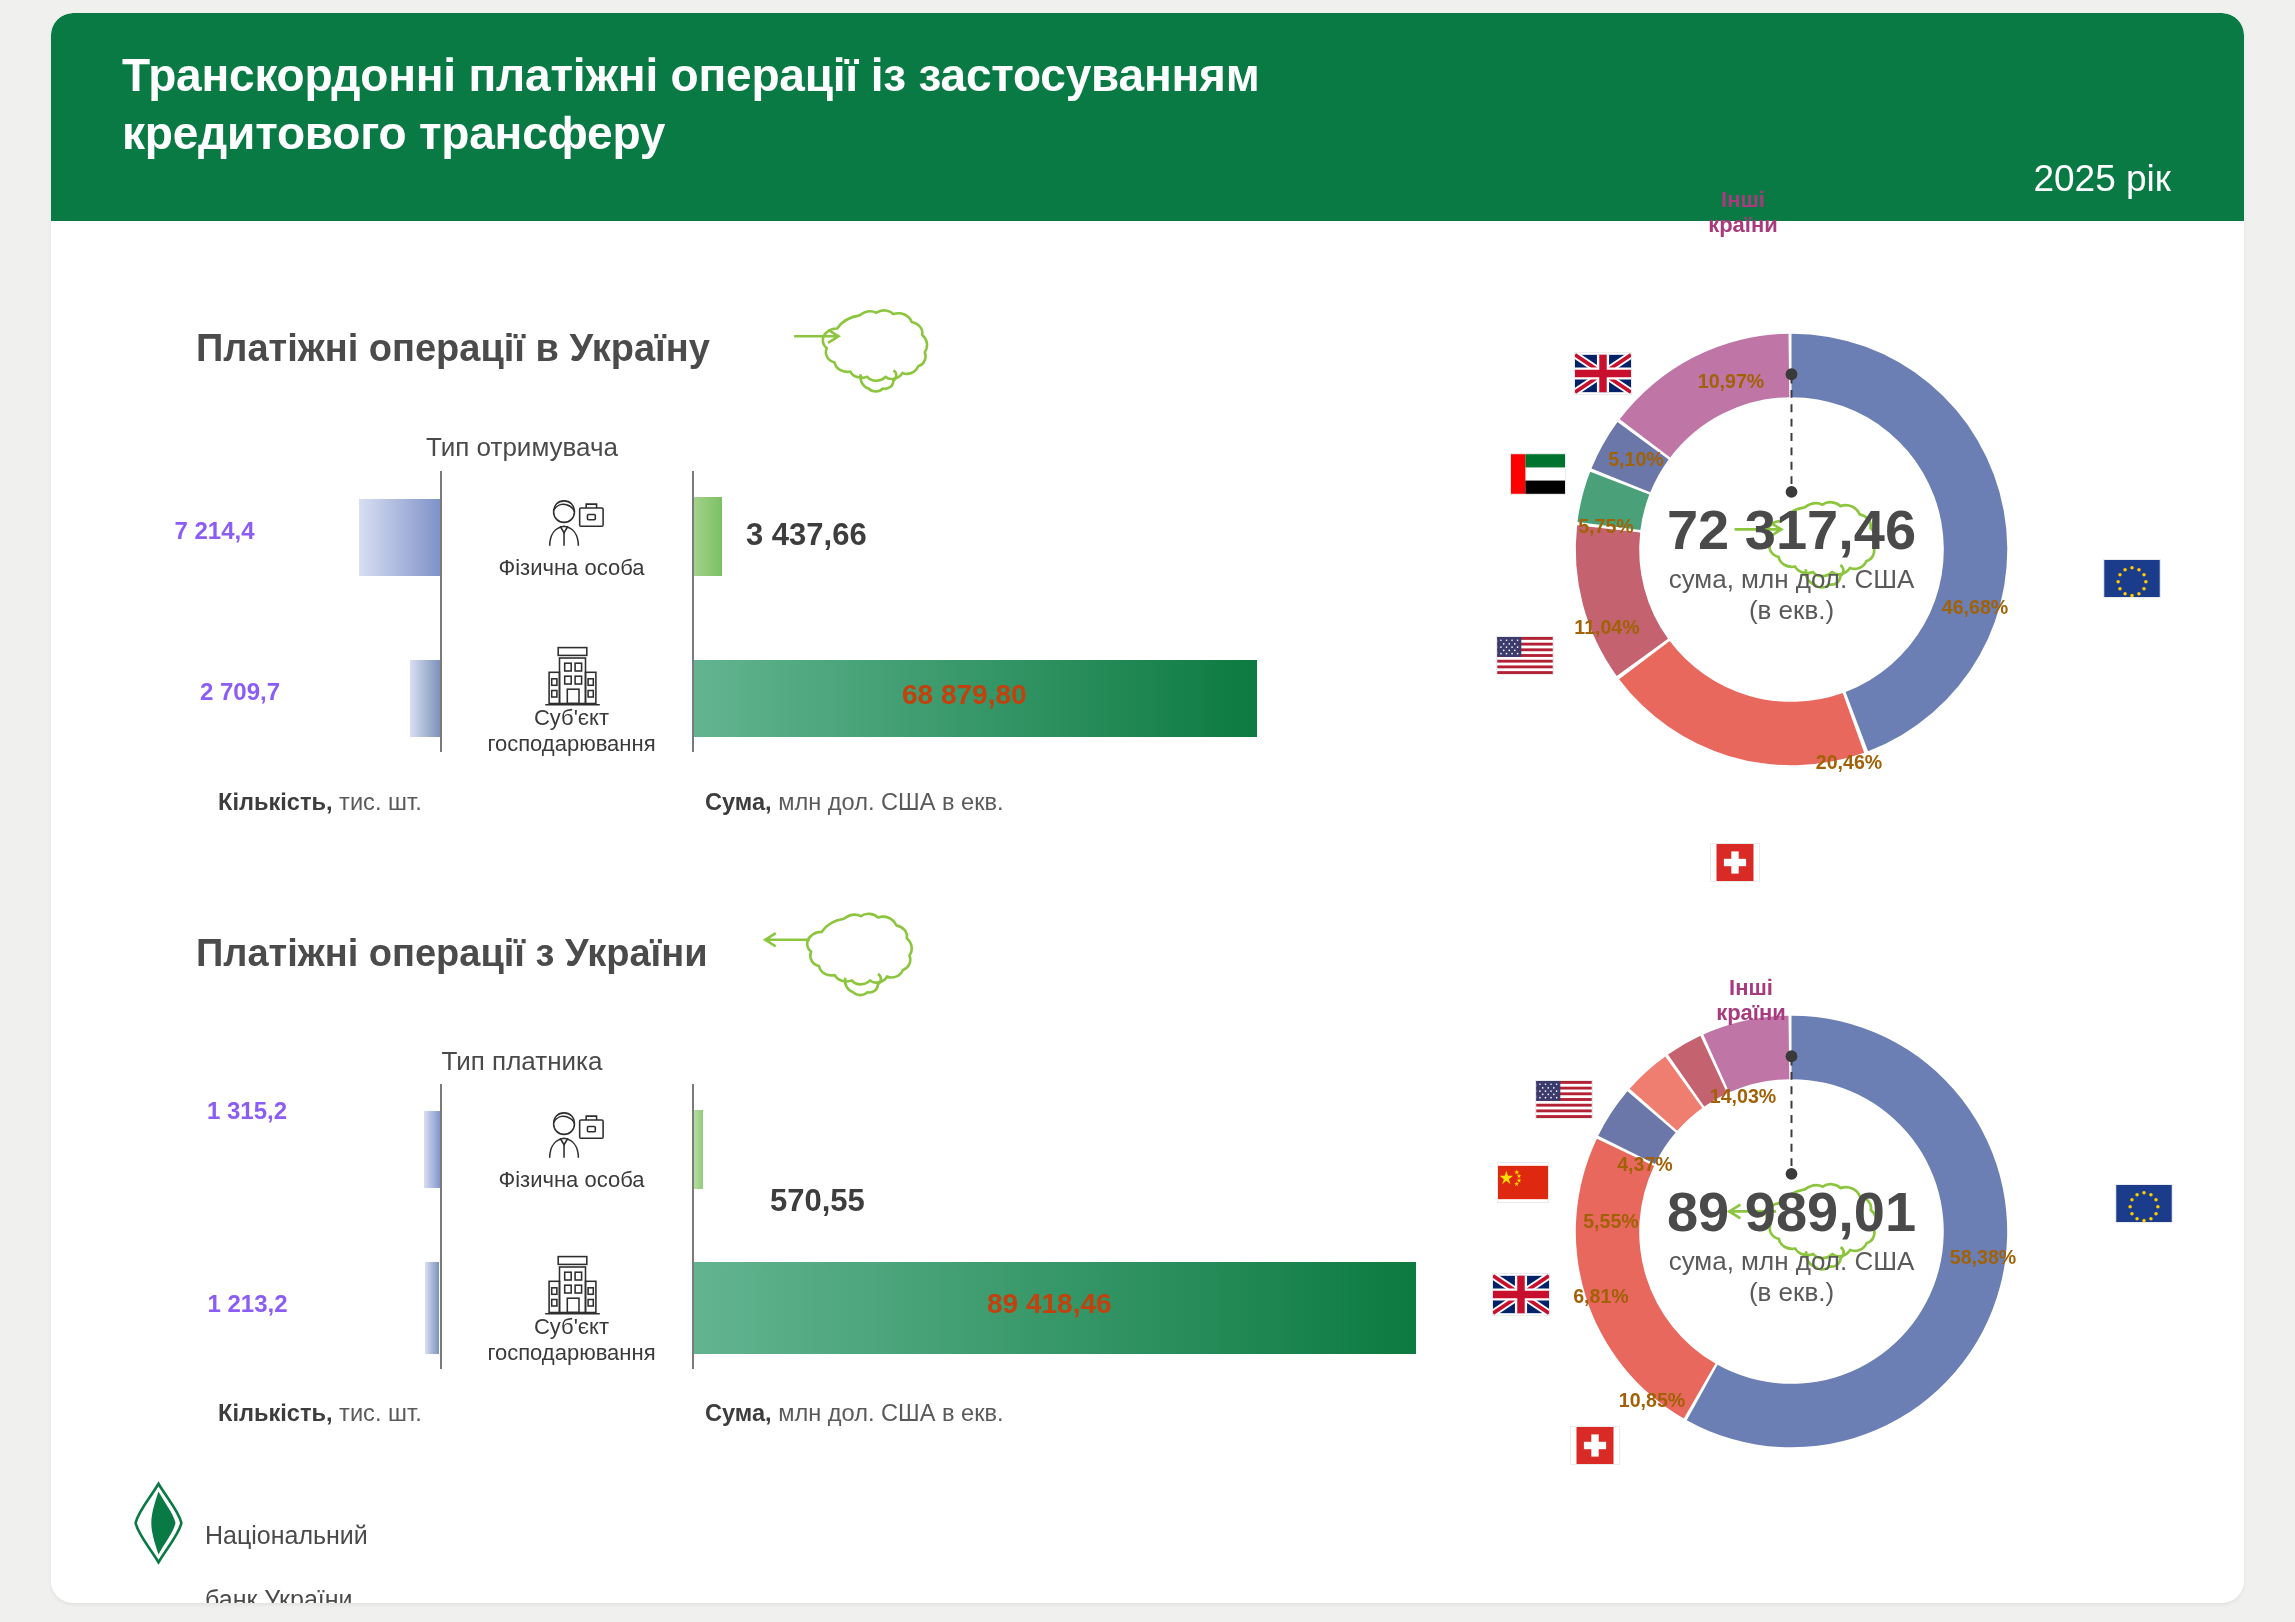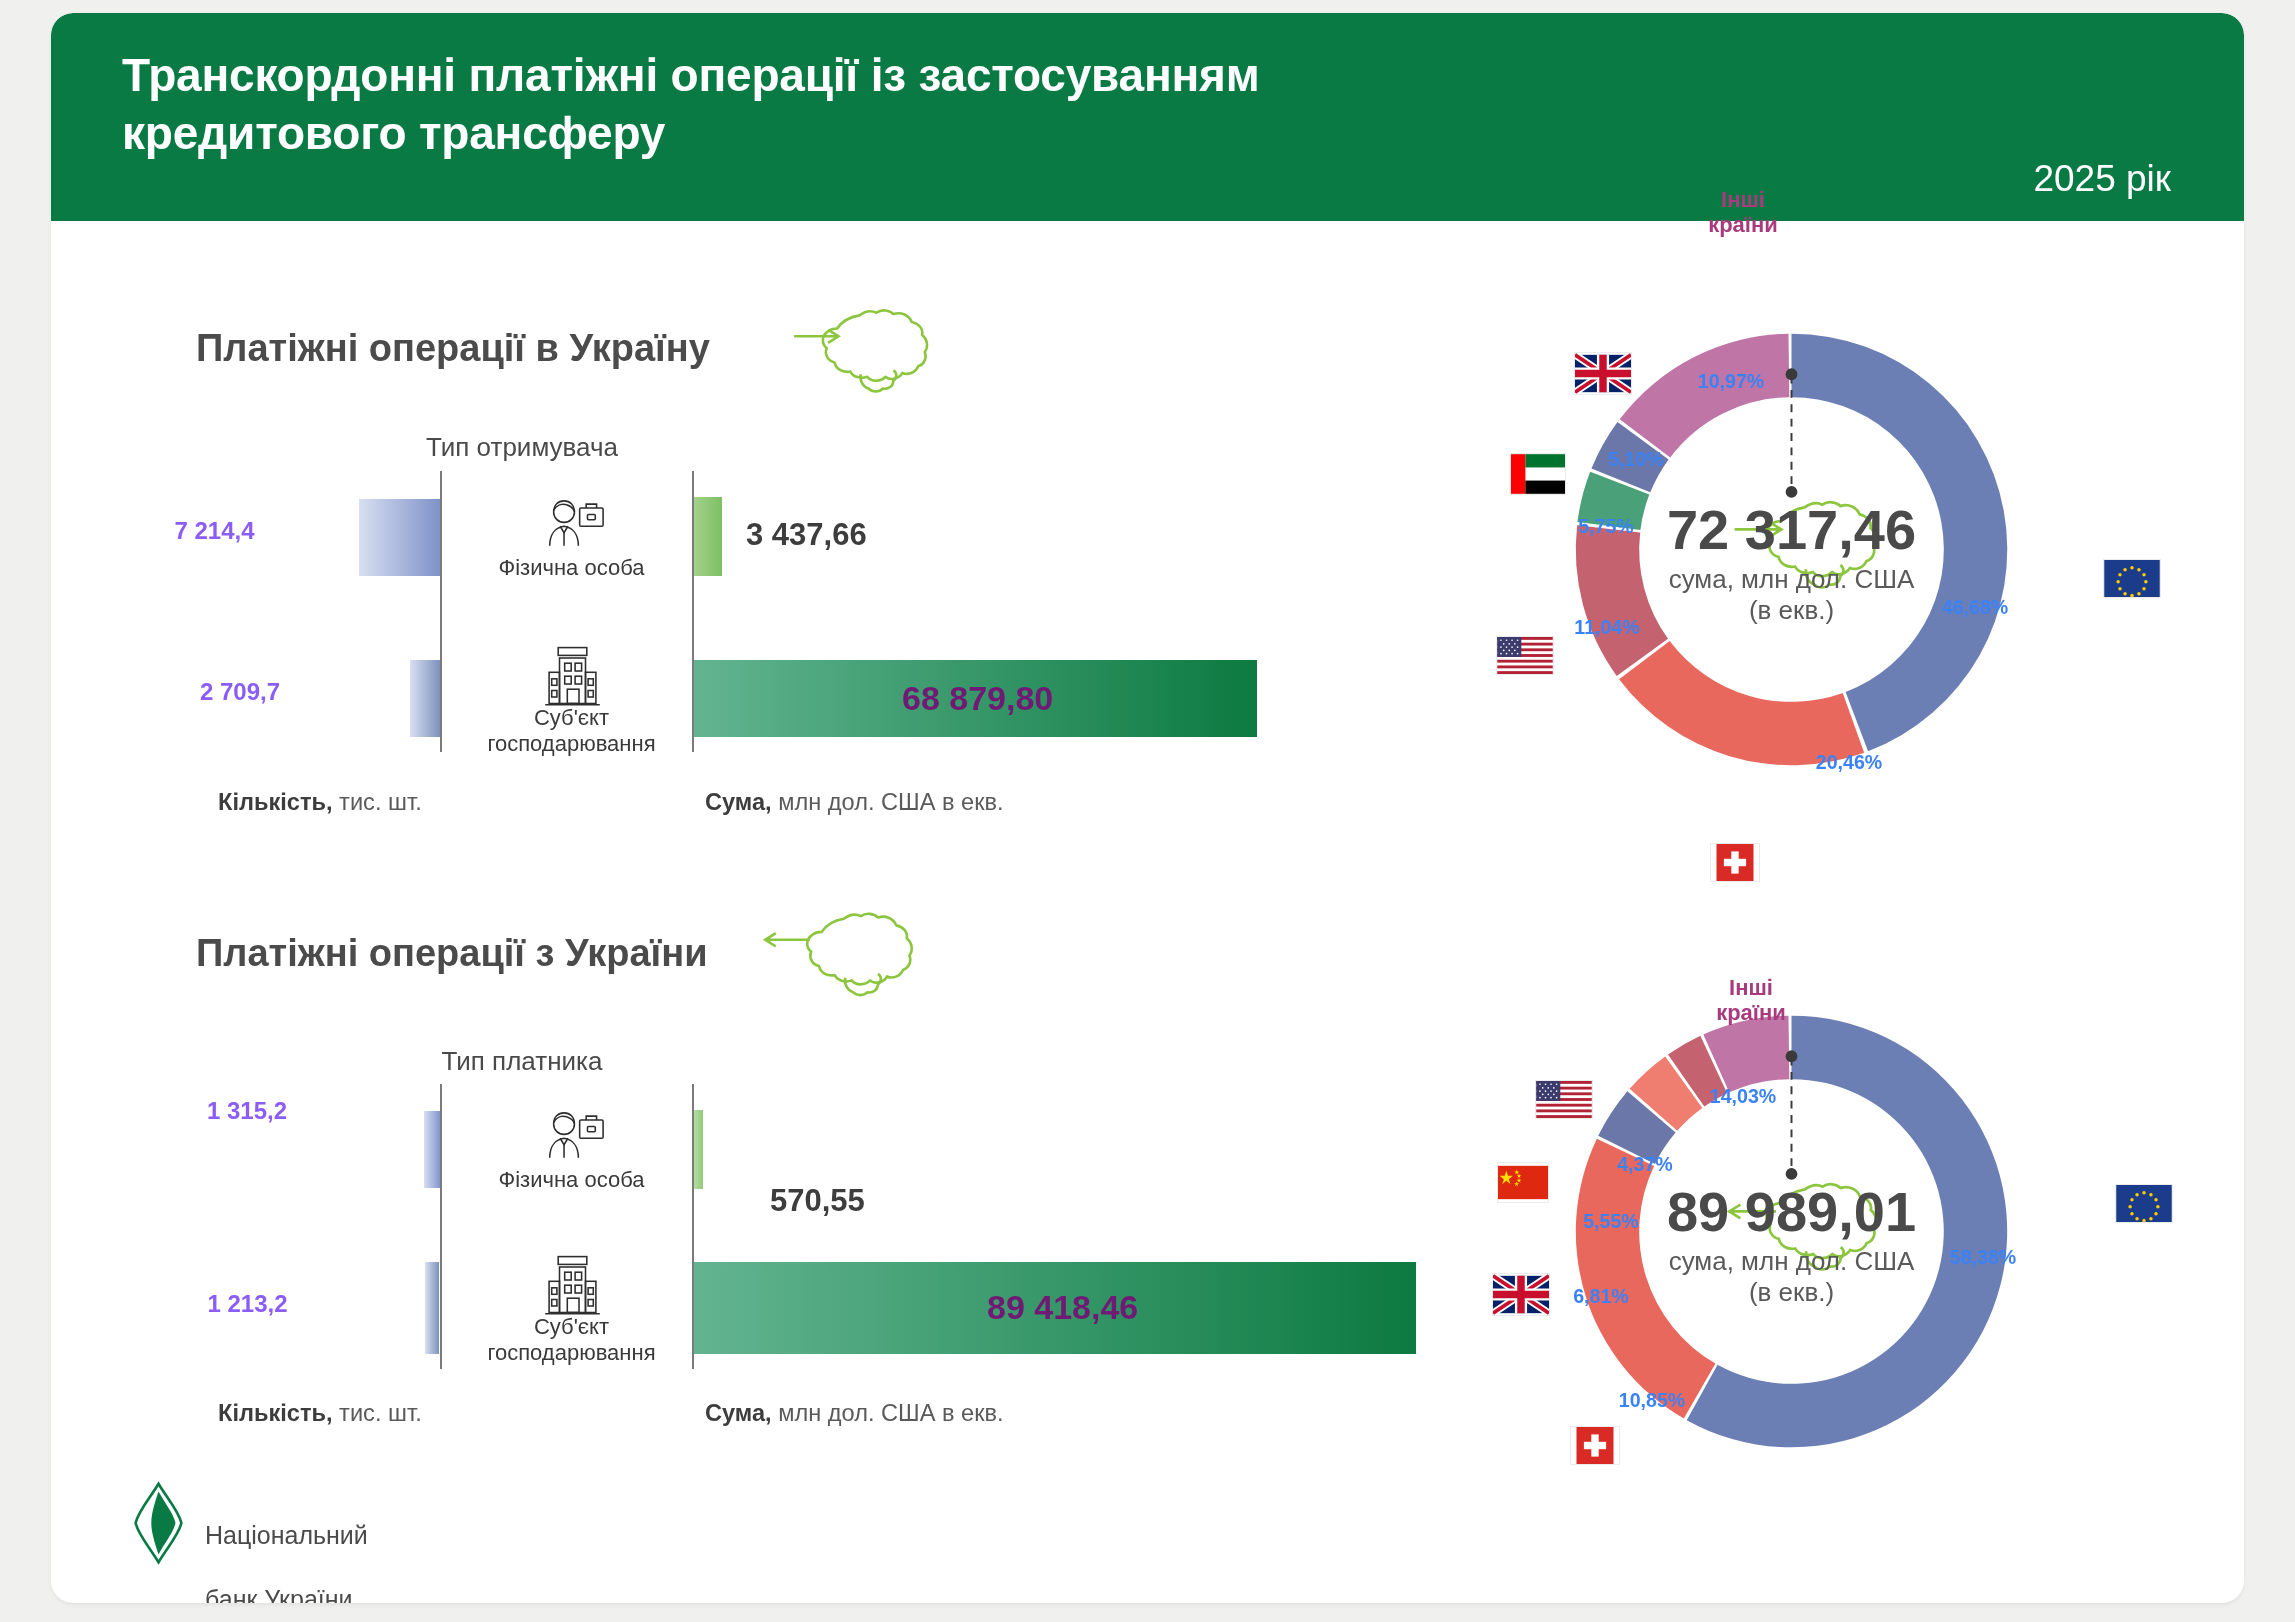--- a/index.html
+++ b/index.html
@@ -47,21 +47,21 @@
   .bar-right{position:absolute;}
   .bar-val-left{
     position:absolute;color:#8b5cf6;font-size:24px;font-weight:bold;
     text-align:center;white-space:nowrap;
   }
   .bar-val-right-out{
     position:absolute;color:#3d3d3d;font-size:31px;font-weight:bold;
     white-space:nowrap;
   }
   .bar-val-in{
-    position:absolute;color:#701a75;font-size:34px;font-weight:bold;
+    position:absolute;color:#c2410c;font-size:28px;font-weight:bold;
     white-space:nowrap;
   }
   .cat-label{
     position:absolute;color:#3a3a3a;font-size:22px;line-height:1.18;
     text-align:center;white-space:pre-line;
   }
   .cat-icon{position:absolute;}
   .axis-cap{
     position:absolute;font-size:23.6px;color:#5a5a5a;white-space:nowrap;
   }
@@ -70,21 +70,21 @@
   .donut-wrap{position:absolute;}
   .donut-center-num{
     position:absolute;left:0;width:100%;text-align:center;
     color:#4a4a4a;font-size:56px;font-weight:bold;white-space:nowrap;
   }
   .donut-center-sub{
     position:absolute;left:0;width:100%;text-align:center;
     color:#5a5a5a;font-size:26px;line-height:1.2;
   }
   .slice-lbl{
-    position:absolute;color:#3b82f6;font-size:19.6px;font-weight:bold;
+    position:absolute;color:#a16207;font-size:19.6px;font-weight:bold;
     white-space:nowrap;transform:translate(-50%,-50%);
   }
   .other-lbl{
     position:absolute;color:#a83a7d;font-size:22px;font-weight:bold;
     text-align:center;line-height:1.15;white-space:pre-line;
     transform:translateX(-50%);
   }
   .flag{position:absolute;border:0.7px solid rgba(0,0,0,.08);box-sizing:border-box;}
   
   .logo-text{

